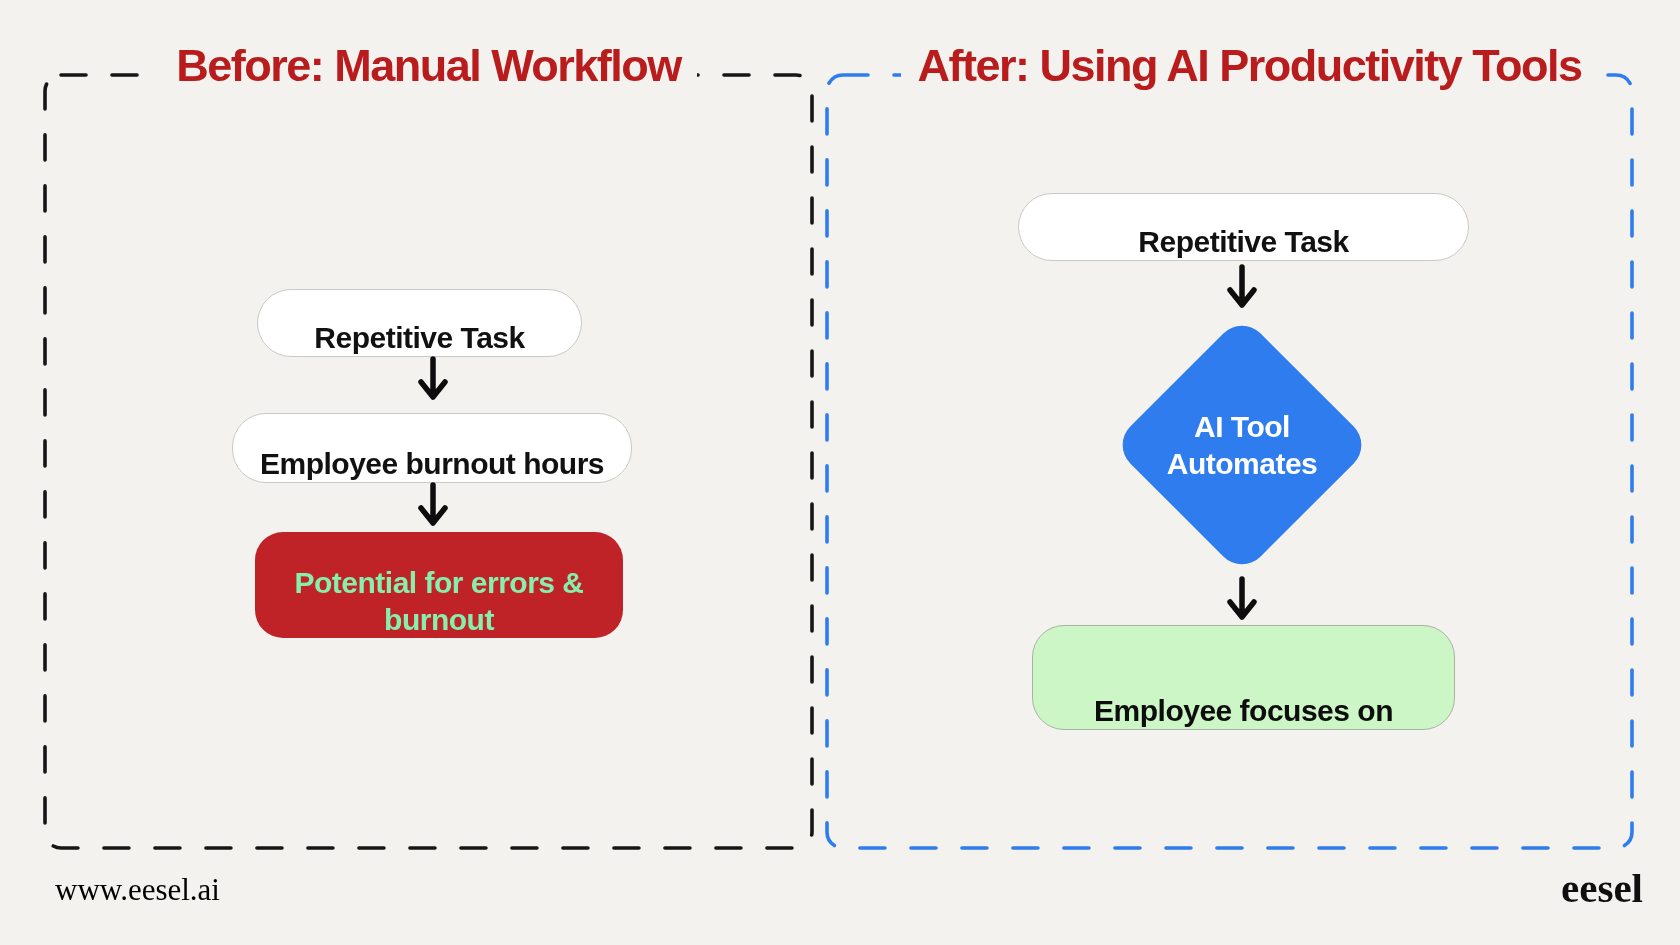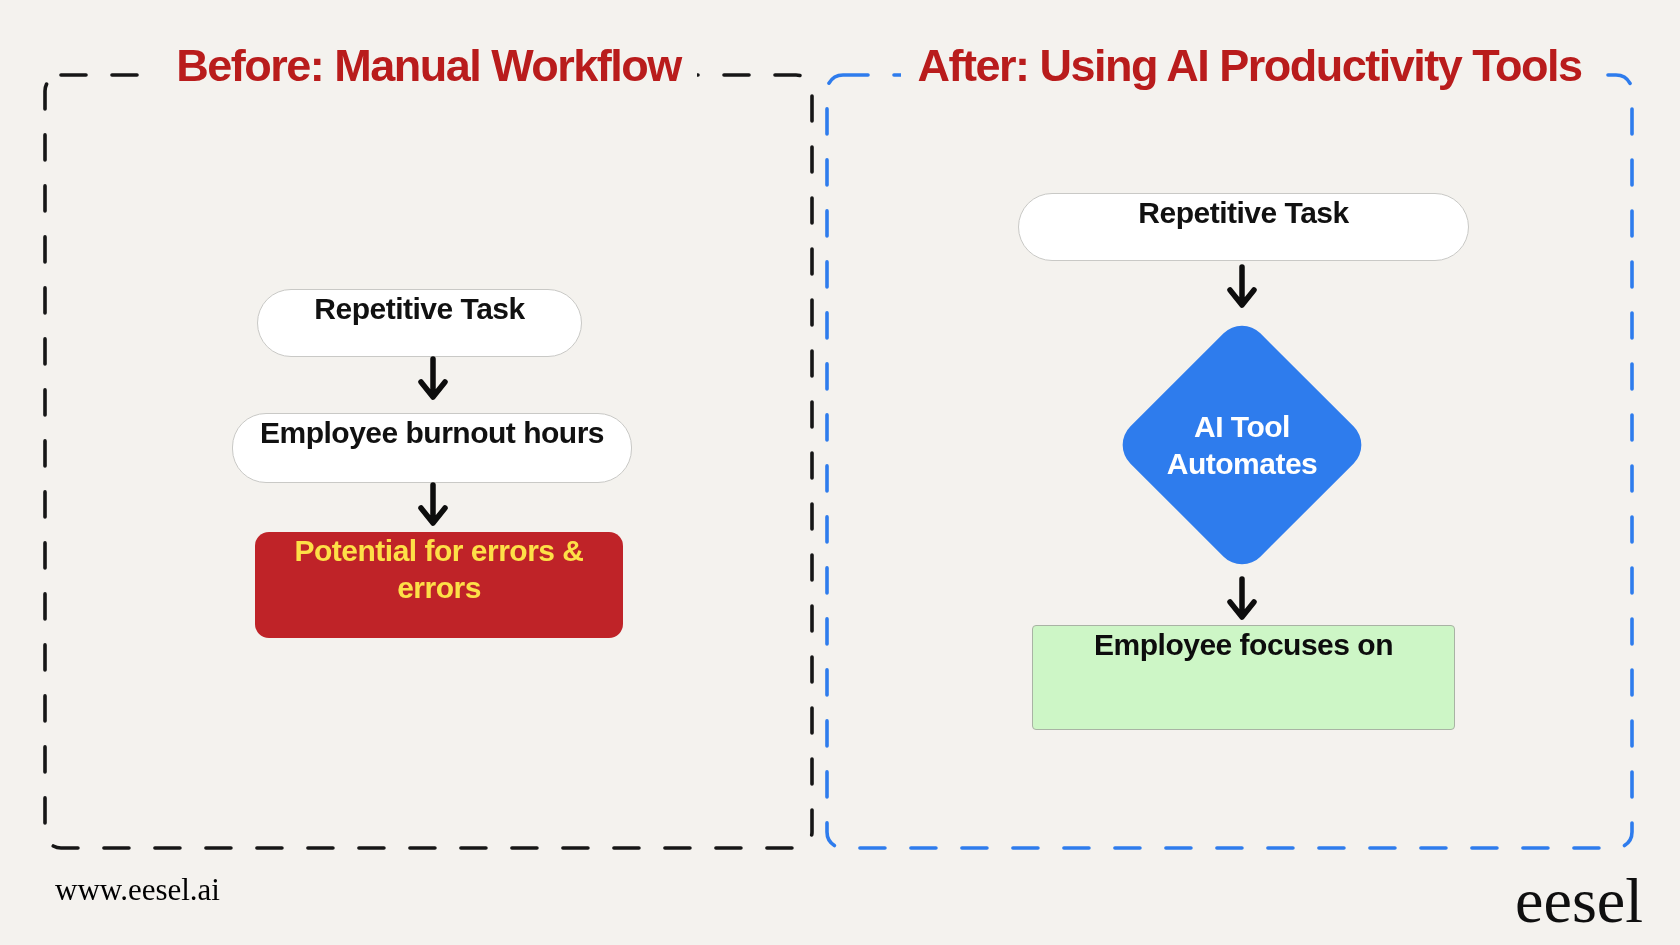--- a/index.html
+++ b/index.html
@@ -37,42 +37,42 @@
   }
   .title-before-wrap { left: 45px; width: 767px; }
   .title-after-wrap  { left: 847px; width: 805px; }
 
   
   .node {
     position: absolute;
     display: flex;
     flex-direction: column;
     align-items: center;
-    justify-content: flex-start;
+    justify-content: flex-end;
     text-align: center;
     font-weight: 700;
     font-size: 30px;
     line-height: 37px;
     letter-spacing: -0.5px;
     color: #111;
   }
   .node-white {
     background: #ffffff;
     border: 1.5px solid #c9c9c6;
     border-radius: 34px;
   }
   .node-red {
     background: #bf2328;
-    color: #fde047;
-    border-radius: 14px;
+    color: #86efac;
+    border-radius: 28px;
   }
   .node-green {
     background: #cdf6c6;
     border: 1.5px solid #a9b3a4;
-    border-radius: 4px;
+    border-radius: 32px;
     color: #0d0d0d;
   }
   #node-before-repetitive { left: 257px; top: 289px; width: 323px; height: 66px; }
   #node-before-hours      { left: 232px; top: 413px; width: 398px; height: 68px; }
   #node-before-errors     { left: 255px; top: 532px; width: 368px; height: 106px; }
   #node-after-repetitive  { left: 1018px; top: 193px; width: 449px; height: 66px; }
   #node-after-strategic   { left: 1032px; top: 625px; width: 421px; height: 103px; }
 
   
   .diamond {
@@ -112,22 +112,23 @@
     top: 872px;
     font-family: "Liberation Serif", serif;
     font-size: 31px;
     color: #000000;
   }
   .footer-brand {
     position: absolute;
     right: 37px;
     top: 864px;
     font-family: "Liberation Serif", serif;
-    font-size: 64px;
+    font-size: 41px;
     color: #0f0f0f;
+    font-weight: bold;
   }
 </style>
 </head>
 <body>
 
 <svg class="panel-border-svg" style="left:43px; top:73px;" width="771" height="777">
   <rect x="2" y="2" width="767" height="773" rx="16" ry="16" fill="none" stroke="#161616" stroke-width="3.6" stroke-dasharray="25 26" stroke-linecap="round"></rect>
 </svg>
 
 <svg class="panel-border-svg" style="left:825px; top:73px;" width="809" height="777">
@@ -152,21 +153,21 @@
 <div class="node node-white" id="node-before-hours">
   <span>Employee burnout hours</span>
 </div>
 
 <svg class="arrow-svg" style="left:414px; top:482px;" width="38" height="48">
   <path d="M19 3 L19 38 M7 26 L19 41 L31 26" fill="none" stroke="#0d0d0d" stroke-width="5.5" stroke-linecap="round" stroke-linejoin="round"></path>
 </svg>
 
 <div class="node node-red" id="node-before-errors">
   <span>Potential for errors &amp;</span>
-  <span>errors</span>
+  <span>burnout</span>
 </div>
 
 <div class="node node-white" id="node-after-repetitive">
   <span>Repetitive Task</span>
 </div>
 
 <svg class="arrow-svg" style="left:1223px; top:264px;" width="38" height="48">
   <path d="M19 3 L19 38 M7 26 L19 41 L31 26" fill="none" stroke="#0d0d0d" stroke-width="5.5" stroke-linecap="round" stroke-linejoin="round"></path>
 </svg>
 

